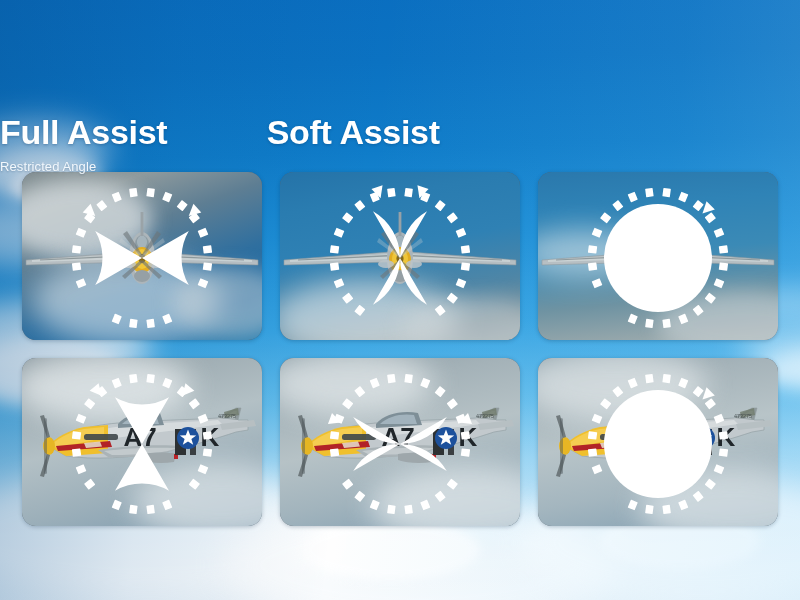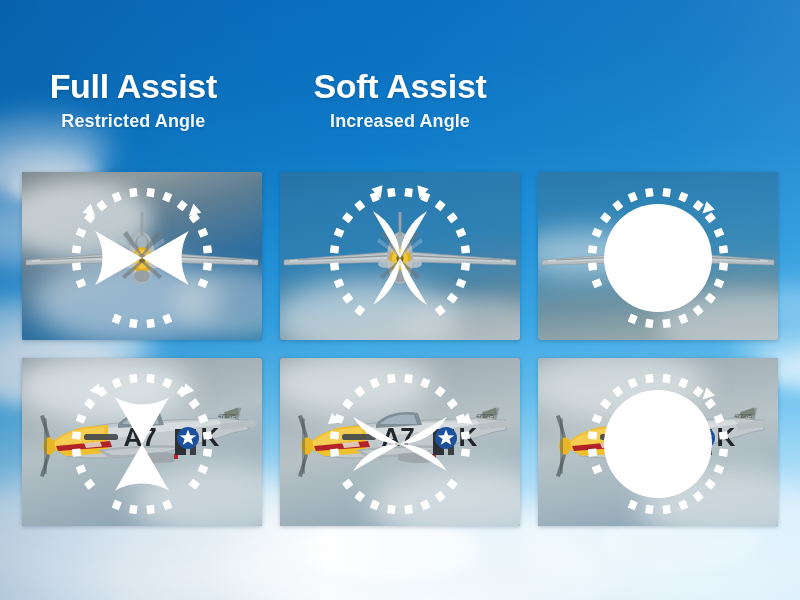--- a/index.html
+++ b/index.html
@@ -35,39 +35,39 @@
       rgba(120,200,245,.12) 80%,
       rgba(150,215,250,.22) 100%);
   }
   .cloud{position:absolute;border-radius:50%;filter:blur(9px);background:#fff;}
   .cloud.soft{filter:blur(15px);}
   .cloud.hard{filter:blur(5px);}
 
   
   .head-row{position:absolute;top:66px;left:0;width:800px;height:90px;
             display:flex;z-index:6;}
-  .head-col{flex:1;text-align:center;}
+  .head-col{flex:1;text-align:left;margin-top:46px;}
   .head-title{
     color:#ffffff;font-size:34px;font-weight:bold;line-height:40px;
     letter-spacing:-.3px;
     text-shadow:0 1px 3px rgba(0,40,80,.30);
     white-space:nowrap;
   }
   .head-sub{
-    color:#f2f8fd;font-size:18px;font-weight:bold;line-height:22px;
+    color:#f2f8fd;font-size:13px;font-weight:normal;line-height:22px;
     margin-top:4px;letter-spacing:.1px;
     text-shadow:0 1px 2px rgba(0,40,80,.25);
     white-space:nowrap;
   }
 
   
   #grid{position:absolute;left:22px;top:172px;width:756px;z-index:5;}
   .grid-row{display:flex;gap:18px;margin-bottom:18px;}
   .panel{
-    position:relative;width:240px;height:168px;border-radius:2px;
+    position:relative;width:240px;height:168px;border-radius:14px;
     overflow:hidden;background:#55606a;
     box-shadow:0 1px 4px rgba(0,30,60,.25);
   }
   
   .photo{position:absolute;inset:0;}
   .photo .pg{position:absolute;inset:0;}
   .ph-cloudA{position:absolute;border-radius:50%;filter:blur(10px);background:#cfd6d9;}
   .ph-cloudB{position:absolute;border-radius:50%;filter:blur(14px);background:#eef2f3;}
 
   
@@ -103,21 +103,20 @@
   <div class="sky-grad2"></div>
 </div>
 
 <div class="head-row">
   <div class="head-col">
     <div class="head-title">Full Assist</div>
     <div class="head-sub">Restricted Angle</div>
   </div>
   <div class="head-col">
     <div class="head-title">Soft Assist</div>
-    <div class="head-sub">Increased Angle</div>
   </div>
   <div class="head-col">
   </div>
 </div>
 
 <div id="grid">
 
   <div class="grid-row">
 
     <div class="panel">

